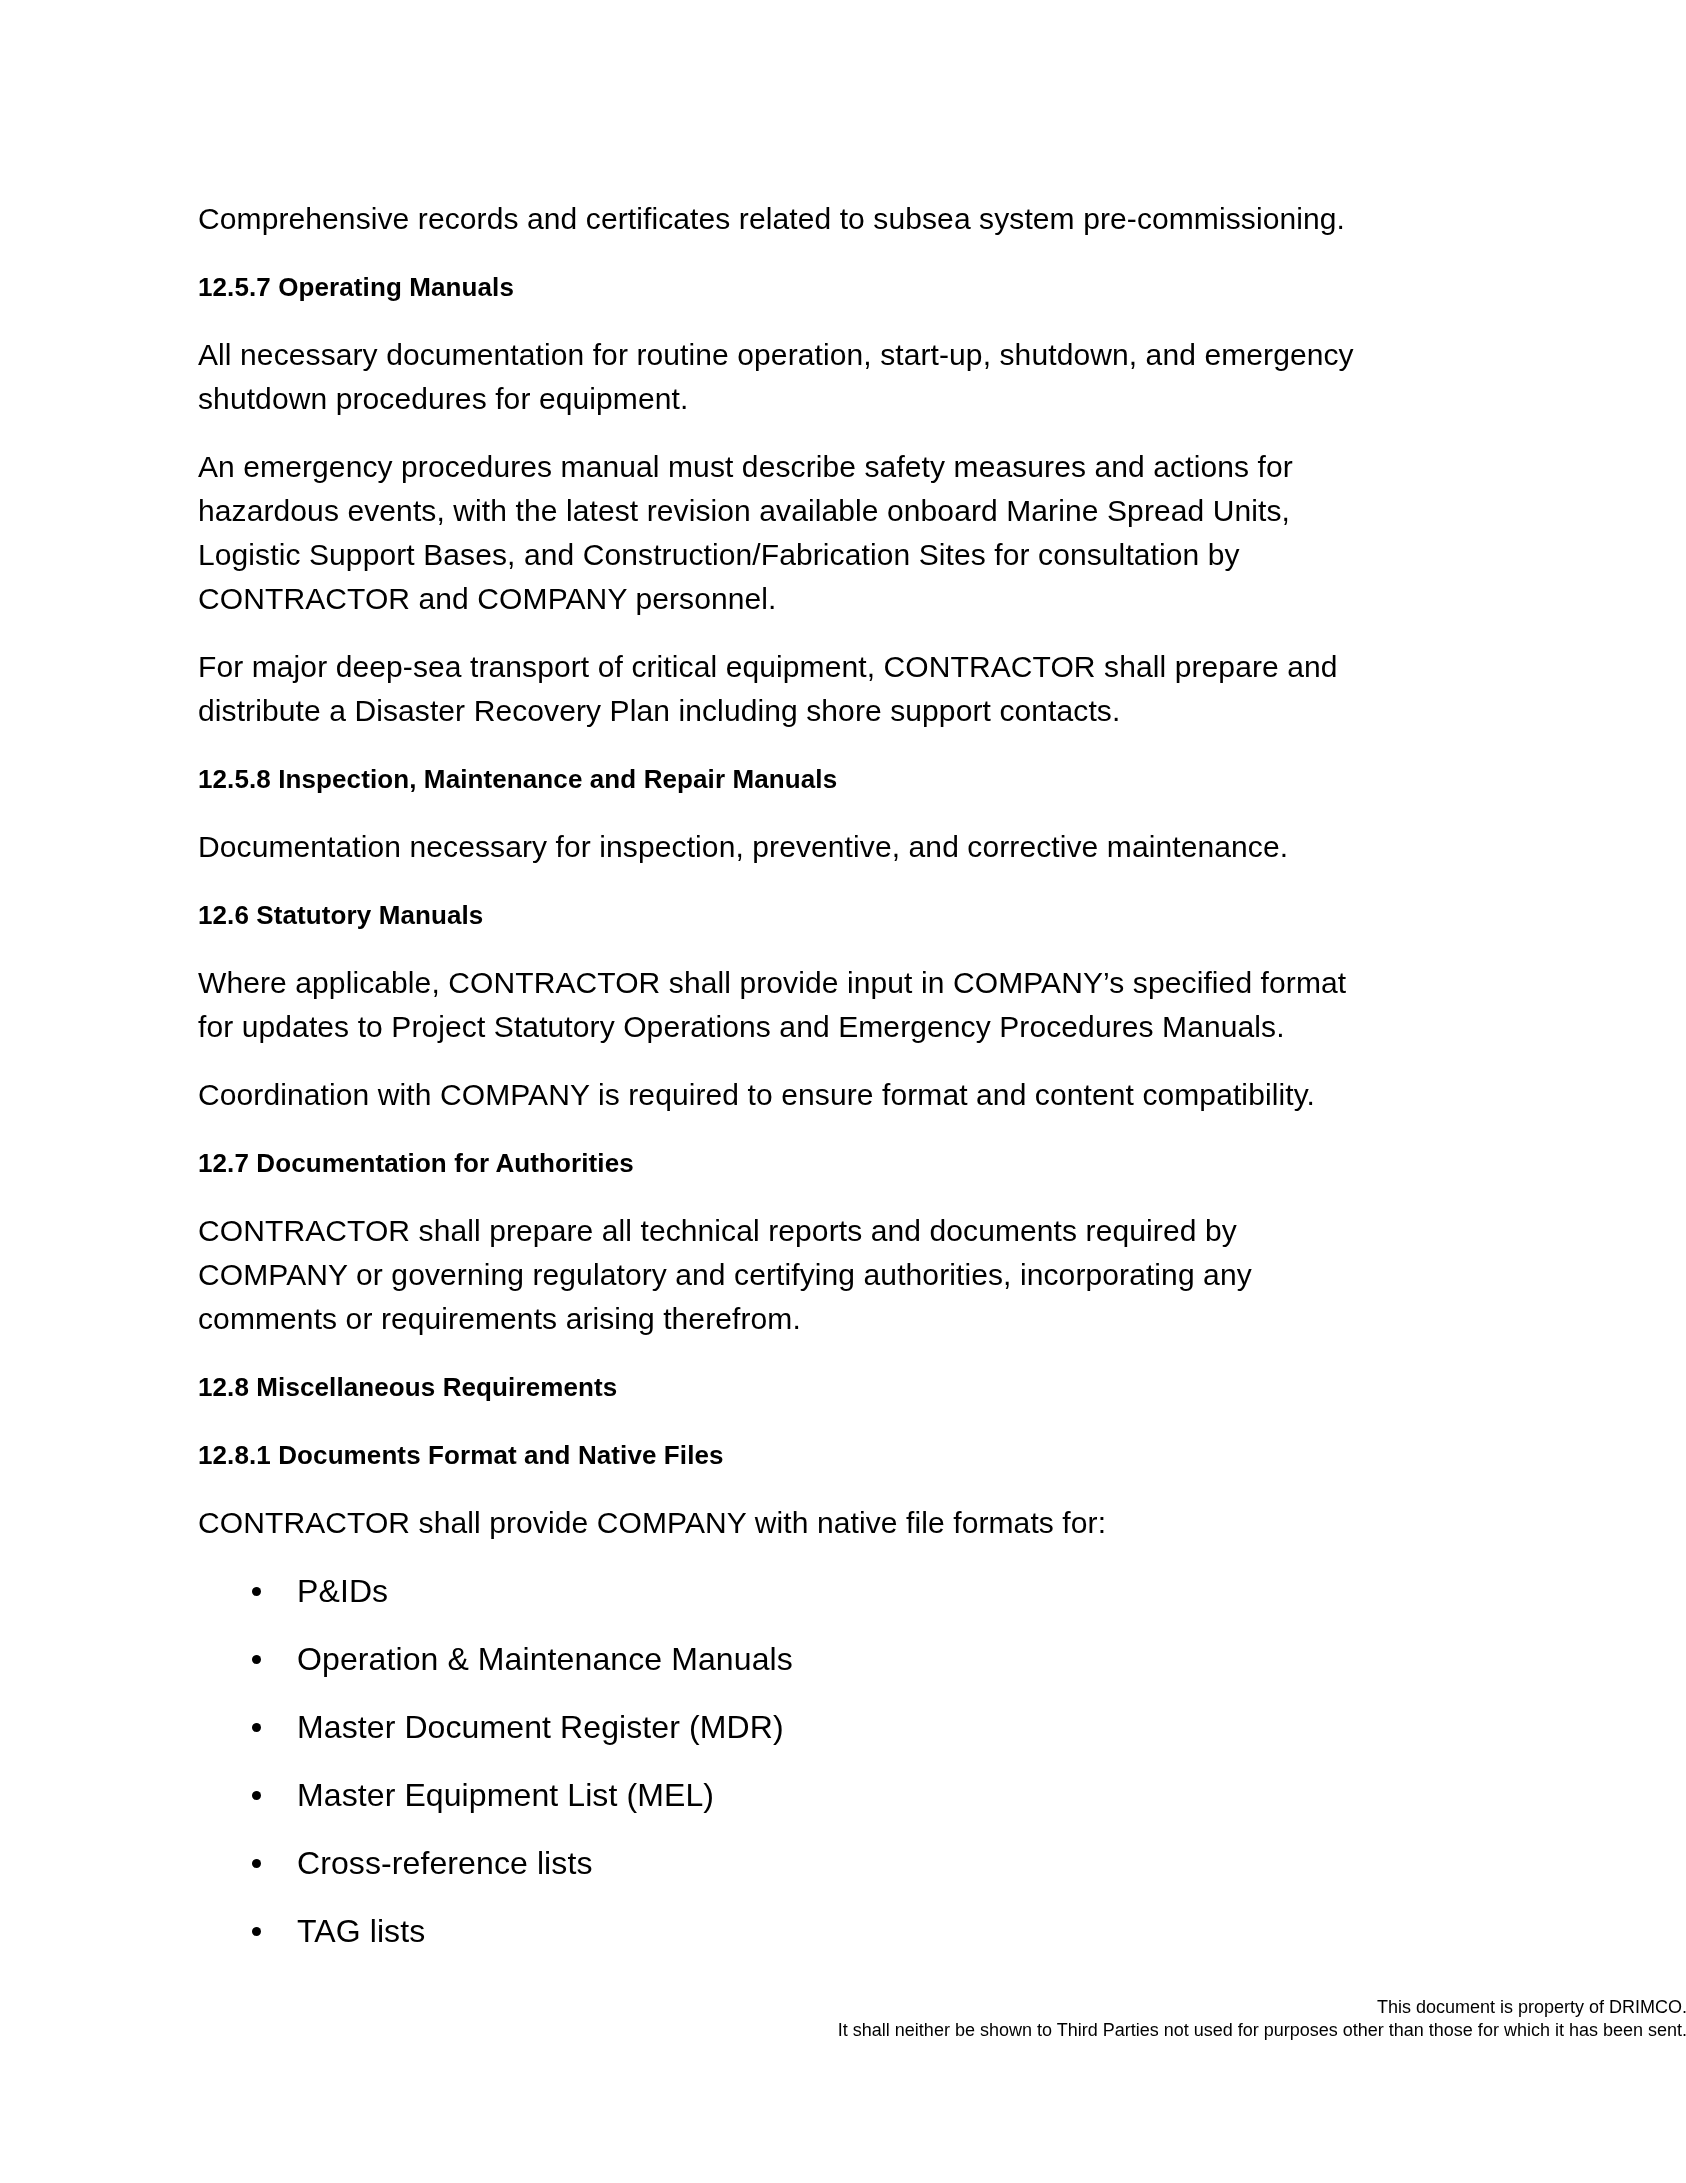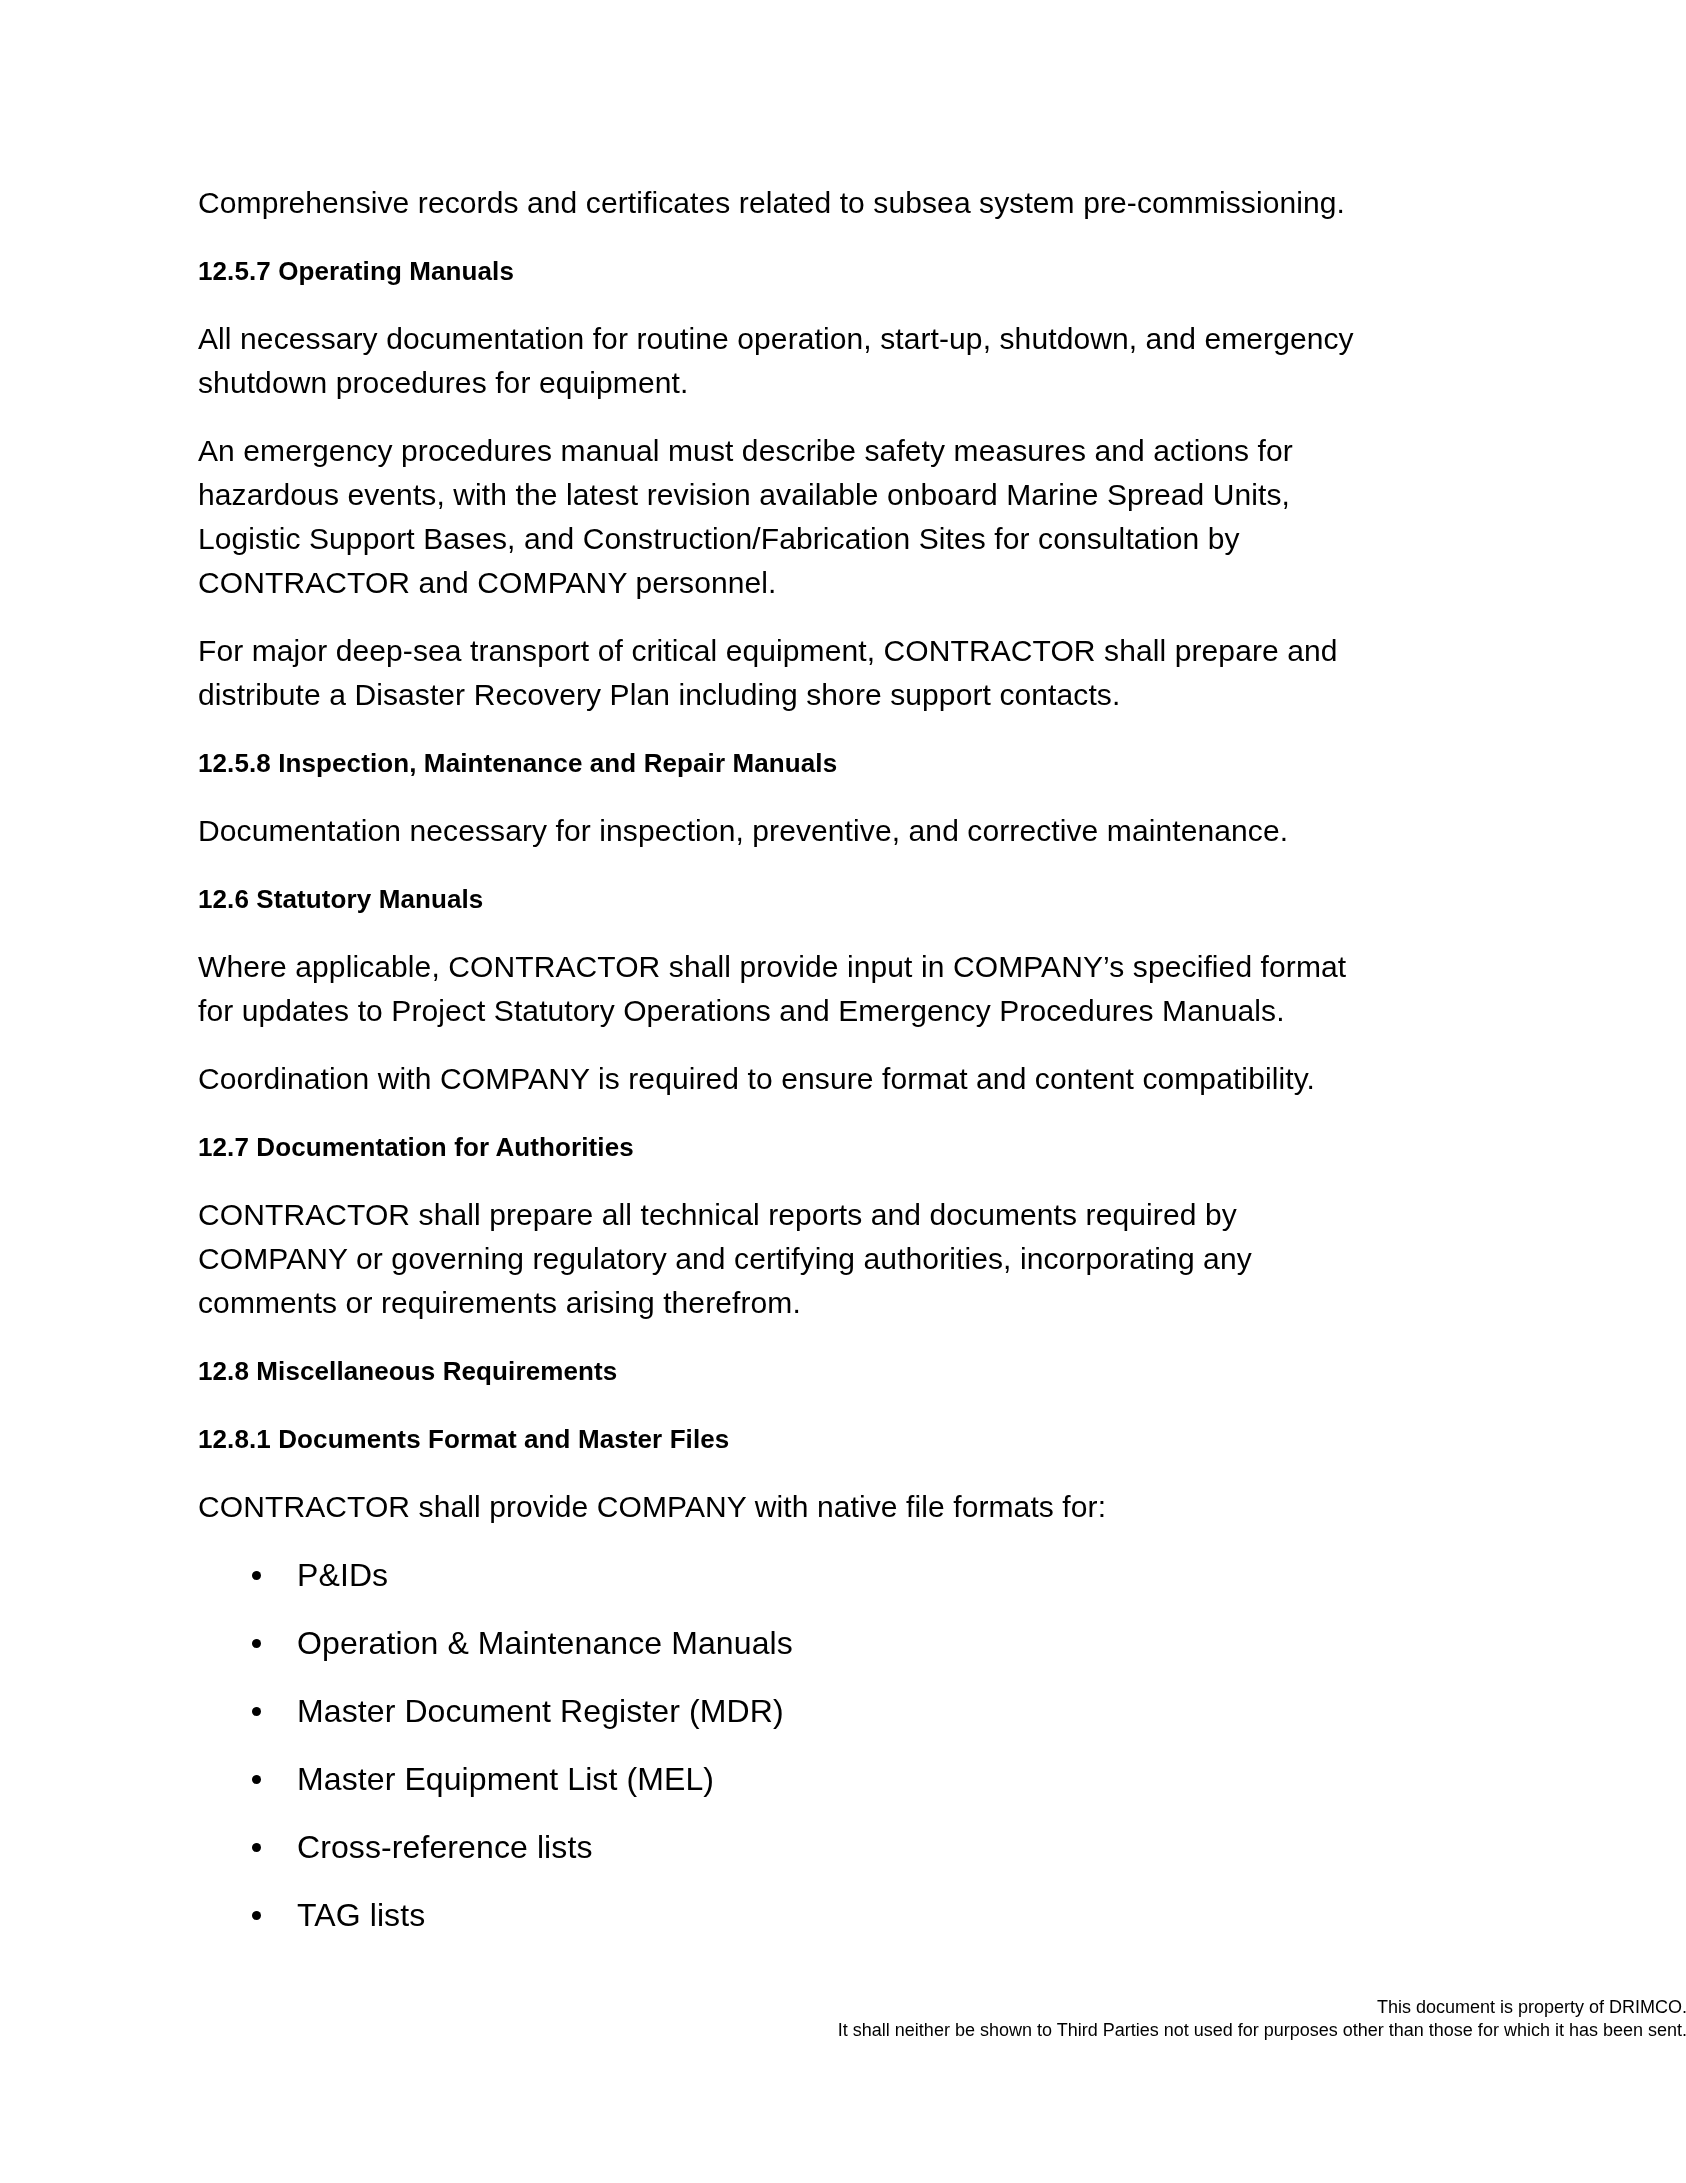--- a/index.html
+++ b/index.html
@@ -11,21 +11,21 @@
     color: #000000;
     font-family: "Liberation Sans", "DejaVu Sans", sans-serif;
     overflow: hidden;
   }
   .content {
     padding: 181px 159px 0 198px;
   }
   .para {
     font-size: 30px;
     line-height: 44px;
-    margin: 0 0 24px 0;
+    margin: 16px 0 24px 0;
     white-space: pre-line;
     letter-spacing: 0.1px;
   }
   .heading {
     font-size: 26px;
     line-height: 44px;
     font-weight: 700;
     margin: 0 0 24px 0;
     letter-spacing: 0.1px;
   }
@@ -89,21 +89,21 @@
 for updates to Project Statutory Operations and Emergency Procedures Manuals.</p>
     <p class="para">Coordination with COMPANY is required to ensure format and content compatibility.</p>
 
     <h3 class="heading">12.7 Documentation for Authorities</h3>
     <p class="para">CONTRACTOR shall prepare all technical reports and documents required by
 COMPANY or governing regulatory and certifying authorities, incorporating any
 comments or requirements arising therefrom.</p>
 
     <h3 class="heading">12.8 Miscellaneous Requirements</h3>
 
-    <h3 class="heading">12.8.1 Documents Format and Master Files</h3>
+    <h3 class="heading">12.8.1 Documents Format and Native Files</h3>
     <p class="para">CONTRACTOR shall provide COMPANY with native file formats for:</p>
 
     <ul class="bullets">
       <li class="bullet-item"><span class="bullet-dot"></span><span>P&amp;IDs</span></li>
       <li class="bullet-item"><span class="bullet-dot"></span><span>Operation &amp; Maintenance Manuals</span></li>
       <li class="bullet-item"><span class="bullet-dot"></span><span>Master Document Register (MDR)</span></li>
       <li class="bullet-item"><span class="bullet-dot"></span><span>Master Equipment List (MEL)</span></li>
       <li class="bullet-item"><span class="bullet-dot"></span><span>Cross-reference lists</span></li>
       <li class="bullet-item"><span class="bullet-dot"></span><span>TAG lists</span></li>
     </ul>

